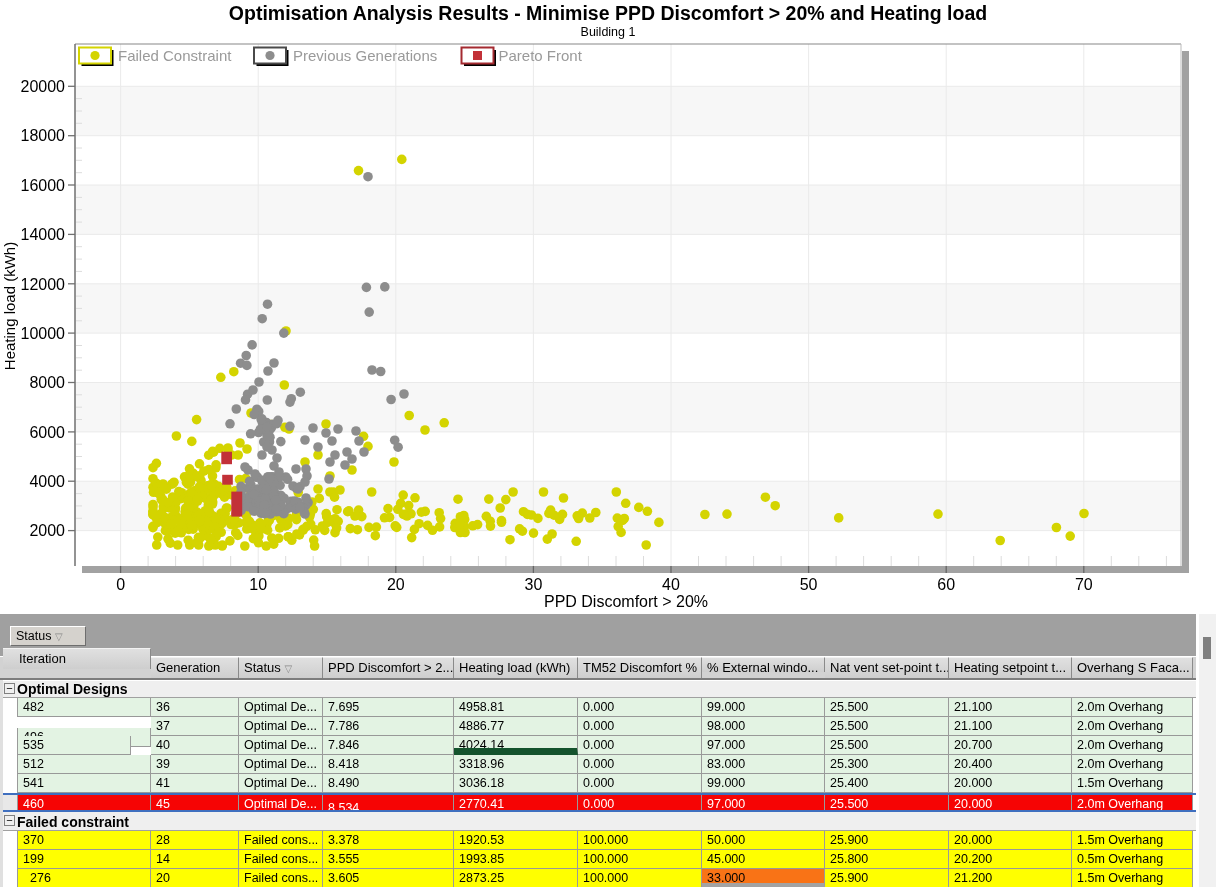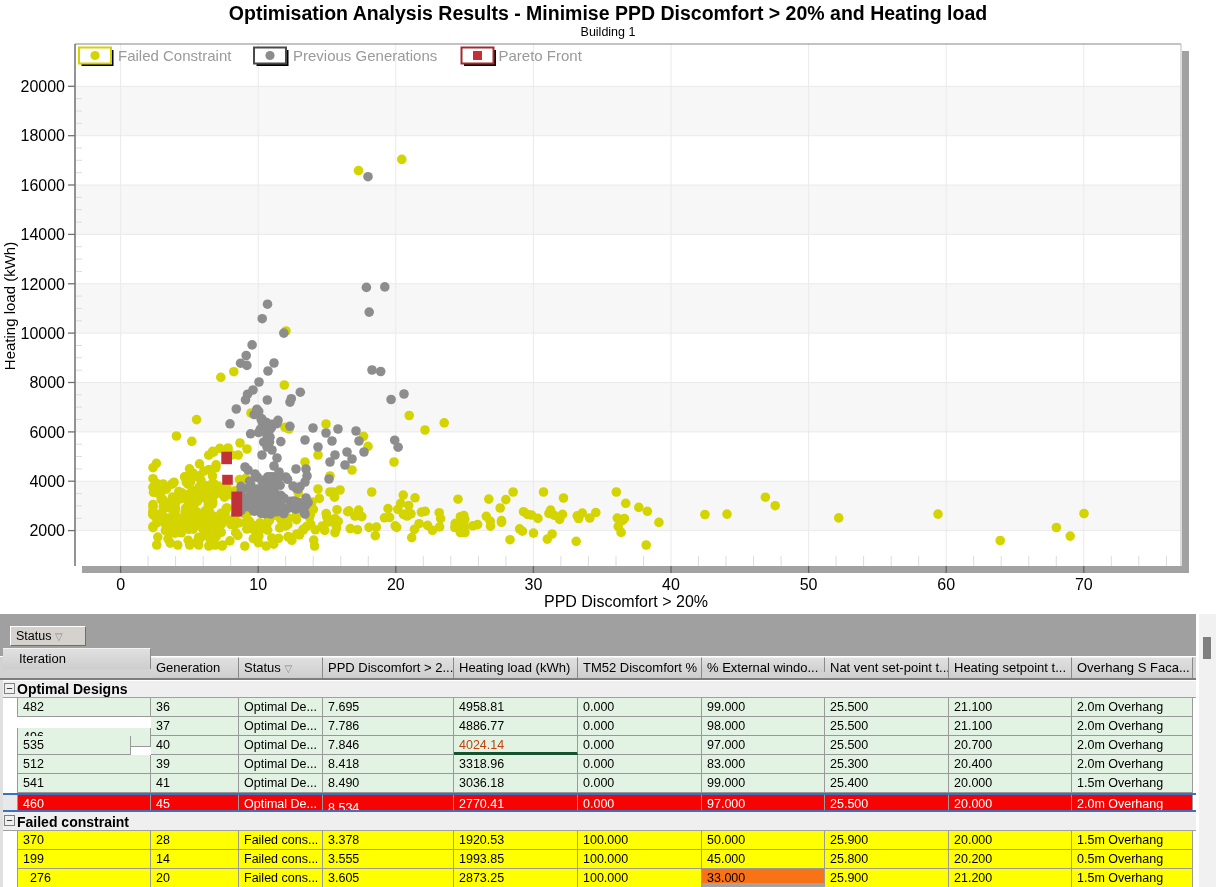--- a/index.html
+++ b/index.html
@@ -857,21 +857,21 @@
 <div style="position:absolute;box-sizing:border-box;left:454px;top:103px;width:124px;height:19px;background:#e3f3e3;border-right:1px solid #9a9a9a;border-bottom:1px solid #989898;color:#000;padding:2px 0 0 5px;overflow:hidden;white-space:nowrap">4886.77</div>
 <div style="position:absolute;box-sizing:border-box;left:578px;top:103px;width:124px;height:19px;background:#e3f3e3;border-right:1px solid #9a9a9a;border-bottom:1px solid #989898;color:#000;padding:2px 0 0 5px;overflow:hidden;white-space:nowrap">0.000</div>
 <div style="position:absolute;box-sizing:border-box;left:702px;top:103px;width:123px;height:19px;background:#e3f3e3;border-right:1px solid #9a9a9a;border-bottom:1px solid #989898;color:#000;padding:2px 0 0 5px;overflow:hidden;white-space:nowrap">98.000</div>
 <div style="position:absolute;box-sizing:border-box;left:825px;top:103px;width:124px;height:19px;background:#e3f3e3;border-right:1px solid #9a9a9a;border-bottom:1px solid #989898;color:#000;padding:2px 0 0 5px;overflow:hidden;white-space:nowrap">25.500</div>
 <div style="position:absolute;box-sizing:border-box;left:949px;top:103px;width:123px;height:19px;background:#e3f3e3;border-right:1px solid #9a9a9a;border-bottom:1px solid #989898;color:#000;padding:2px 0 0 5px;overflow:hidden;white-space:nowrap">21.100</div>
 <div style="position:absolute;box-sizing:border-box;left:1072px;top:103px;width:121px;height:19px;background:#e3f3e3;border-right:1px solid #9a9a9a;border-bottom:1px solid #989898;color:#000;padding:2px 0 0 5px;overflow:hidden;white-space:nowrap">2.0m Overhang</div>
 <div style="position:absolute;box-sizing:border-box;left:17px;top:122px;width:114px;height:19px;background:#e3f3e3;border-left:1px solid #9a9a9a;border-right:1px solid #9a9a9a;border-bottom:1px solid #989898;color:#000;padding:2px 0 0 5px;overflow:hidden;white-space:nowrap">535</div>
 <div style="position:absolute;box-sizing:border-box;left:151px;top:122px;width:88px;height:19px;background:#e3f3e3;border-right:1px solid #9a9a9a;border-bottom:1px solid #989898;color:#000;padding:2px 0 0 5px;overflow:hidden;white-space:nowrap">40</div>
 <div style="position:absolute;box-sizing:border-box;left:239px;top:122px;width:84px;height:19px;background:#e3f3e3;border-right:1px solid #9a9a9a;border-bottom:1px solid #989898;color:#000;padding:2px 0 0 5px;overflow:hidden;white-space:nowrap">Optimal De...</div>
 <div style="position:absolute;box-sizing:border-box;left:323px;top:122px;width:131px;height:19px;background:#e3f3e3;border-right:1px solid #9a9a9a;border-bottom:1px solid #989898;color:#000;padding:2px 0 0 5px;overflow:hidden;white-space:nowrap">7.846</div>
-<div style="position:absolute;box-sizing:border-box;left:454px;top:122px;width:124px;height:19px;background:#e3f3e3;border-right:1px solid #9a9a9a;border-bottom:3px solid #14532d;color:#c2410c;padding:2px 0 0 5px;overflow:hidden;white-space:nowrap">4024.14</div>
+<div style="position:absolute;box-sizing:border-box;left:454px;top:122px;width:124px;height:19px;background:#e3f3e3;border-right:1px solid #9a9a9a;border-bottom:7px solid #14532d;color:#000000;padding:2px 0 0 5px;overflow:hidden;white-space:nowrap">4024.14</div>
 <div style="position:absolute;box-sizing:border-box;left:578px;top:122px;width:124px;height:19px;background:#e3f3e3;border-right:1px solid #9a9a9a;border-bottom:1px solid #989898;color:#000;padding:2px 0 0 5px;overflow:hidden;white-space:nowrap">0.000</div>
 <div style="position:absolute;box-sizing:border-box;left:702px;top:122px;width:123px;height:19px;background:#e3f3e3;border-right:1px solid #9a9a9a;border-bottom:1px solid #989898;color:#000;padding:2px 0 0 5px;overflow:hidden;white-space:nowrap">97.000</div>
 <div style="position:absolute;box-sizing:border-box;left:825px;top:122px;width:124px;height:19px;background:#e3f3e3;border-right:1px solid #9a9a9a;border-bottom:1px solid #989898;color:#000;padding:2px 0 0 5px;overflow:hidden;white-space:nowrap">25.500</div>
 <div style="position:absolute;box-sizing:border-box;left:949px;top:122px;width:123px;height:19px;background:#e3f3e3;border-right:1px solid #9a9a9a;border-bottom:1px solid #989898;color:#000;padding:2px 0 0 5px;overflow:hidden;white-space:nowrap">20.700</div>
 <div style="position:absolute;box-sizing:border-box;left:1072px;top:122px;width:121px;height:19px;background:#e3f3e3;border-right:1px solid #9a9a9a;border-bottom:1px solid #989898;color:#000;padding:2px 0 0 5px;overflow:hidden;white-space:nowrap">2.0m Overhang</div>
 <div style="position:absolute;box-sizing:border-box;left:17px;top:141px;width:134px;height:19px;background:#e3f3e3;border-left:1px solid #9a9a9a;border-right:1px solid #9a9a9a;border-bottom:1px solid #989898;color:#000;padding:2px 0 0 5px;overflow:hidden;white-space:nowrap">512</div>
 <div style="position:absolute;box-sizing:border-box;left:151px;top:141px;width:88px;height:19px;background:#e3f3e3;border-right:1px solid #9a9a9a;border-bottom:1px solid #989898;color:#000;padding:2px 0 0 5px;overflow:hidden;white-space:nowrap">39</div>
 <div style="position:absolute;box-sizing:border-box;left:239px;top:141px;width:84px;height:19px;background:#e3f3e3;border-right:1px solid #9a9a9a;border-bottom:1px solid #989898;color:#000;padding:2px 0 0 5px;overflow:hidden;white-space:nowrap">Optimal De...</div>
 <div style="position:absolute;box-sizing:border-box;left:323px;top:141px;width:131px;height:19px;background:#e3f3e3;border-right:1px solid #9a9a9a;border-bottom:1px solid #989898;color:#000;padding:2px 0 0 5px;overflow:hidden;white-space:nowrap">8.418</div>
 <div style="position:absolute;box-sizing:border-box;left:454px;top:141px;width:124px;height:19px;background:#e3f3e3;border-right:1px solid #9a9a9a;border-bottom:1px solid #989898;color:#000;padding:2px 0 0 5px;overflow:hidden;white-space:nowrap">3318.96</div>

